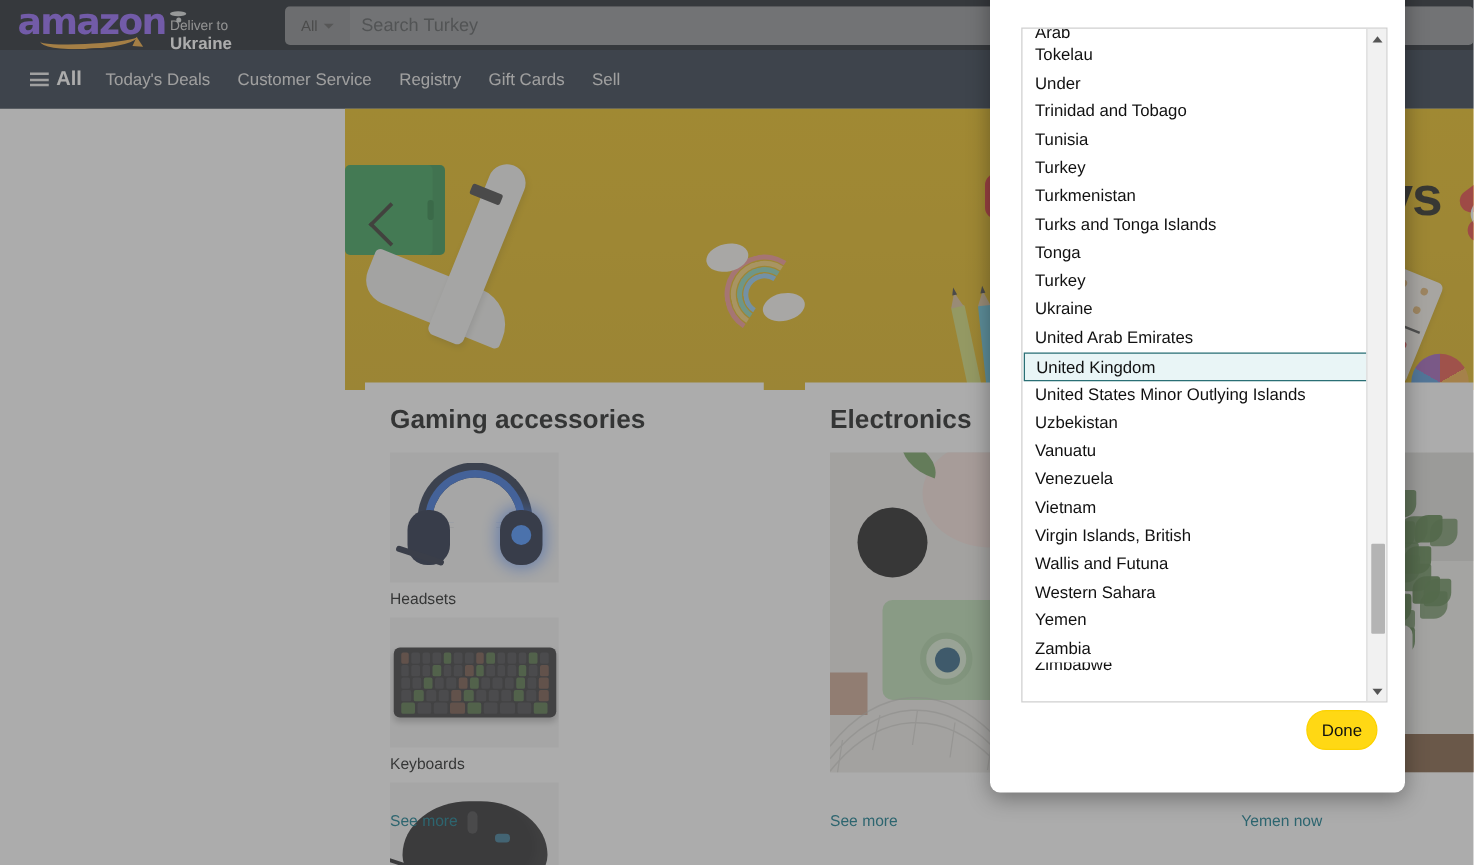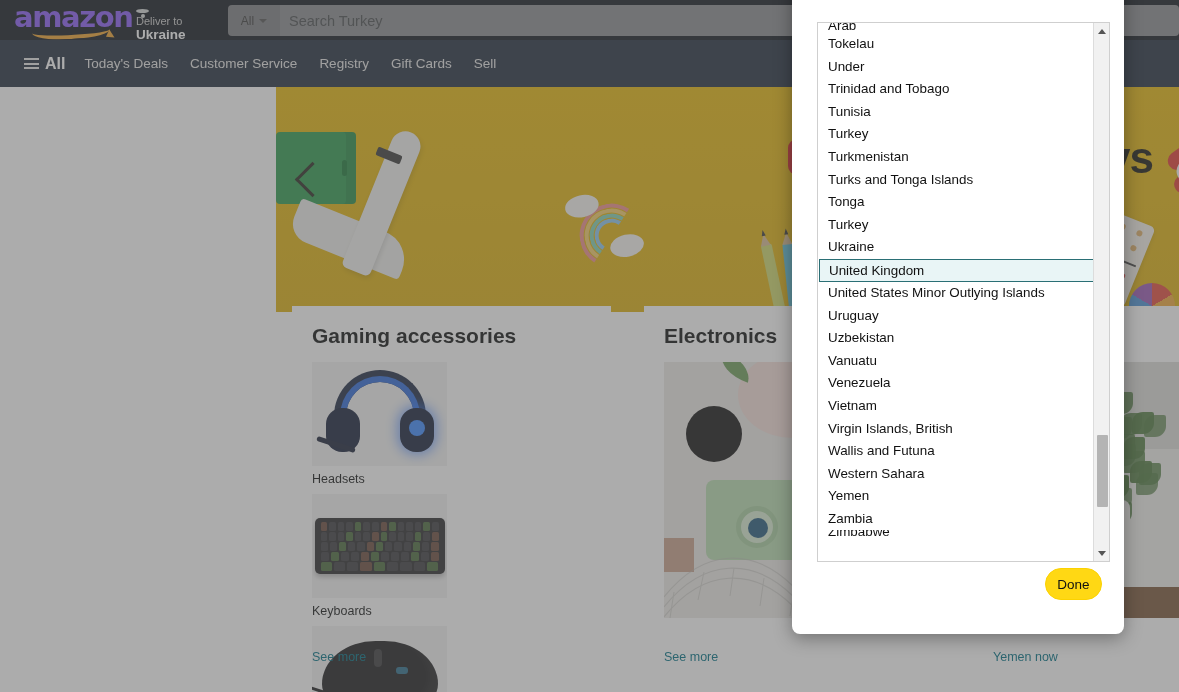--- a/index.html
+++ b/index.html
@@ -495,23 +495,23 @@
         <div class="opt">Tokelau</div>
         <div class="opt">Under</div>
         <div class="opt">Trinidad and Tobago</div>
         <div class="opt">Tunisia</div>
         <div class="opt">Turkey</div>
         <div class="opt">Turkmenistan</div>
         <div class="opt">Turks and Tonga Islands</div>
         <div class="opt">Tonga</div>
         <div class="opt">Turkey</div>
         <div class="opt">Ukraine</div>
+        <div class="opt">United Arab Emirates</div>
         <div class="opt sel">United Kingdom</div>
         <div class="opt">United States Minor Outlying Islands</div>
-        <div class="opt">Uruguay</div>
         <div class="opt">Uzbekistan</div>
         <div class="opt">Vanuatu</div>
         <div class="opt">Venezuela</div>
         <div class="opt">Vietnam</div>
         <div class="opt">Virgin Islands, British</div>
         <div class="opt">Wallis and Futuna</div>
         <div class="opt">Western Sahara</div>
         <div class="opt">Yemen</div>
         <div class="opt">Zambia</div>
         <div class="opt clip-bot">Zimbabwe</div>

